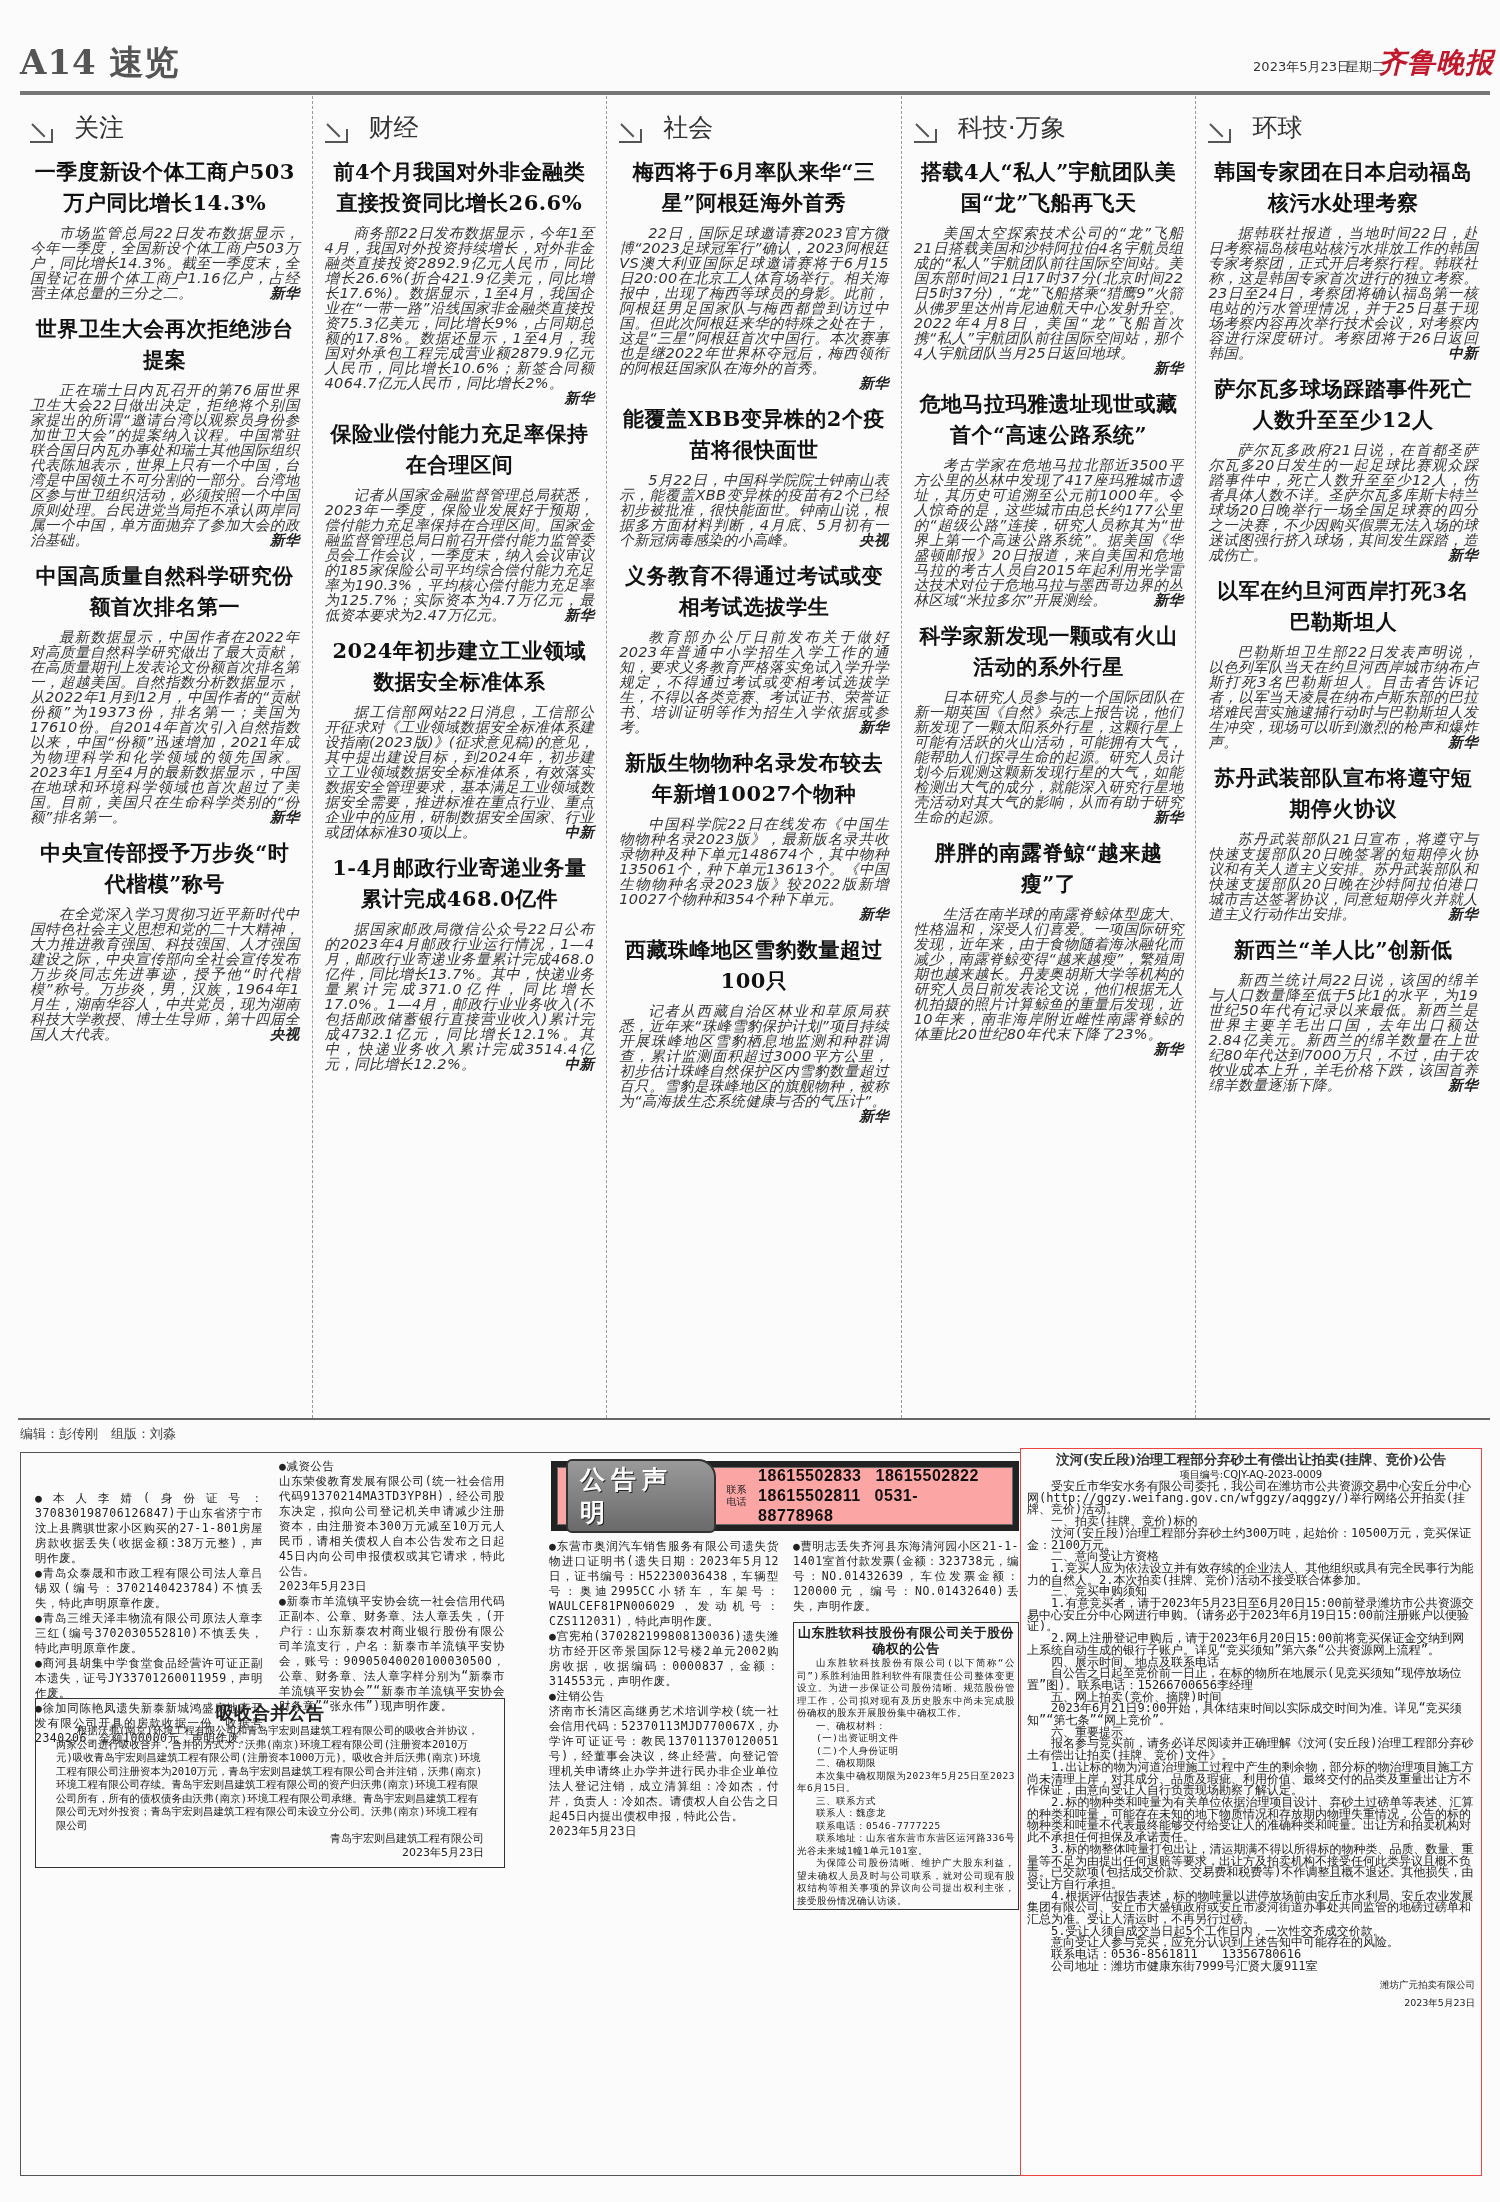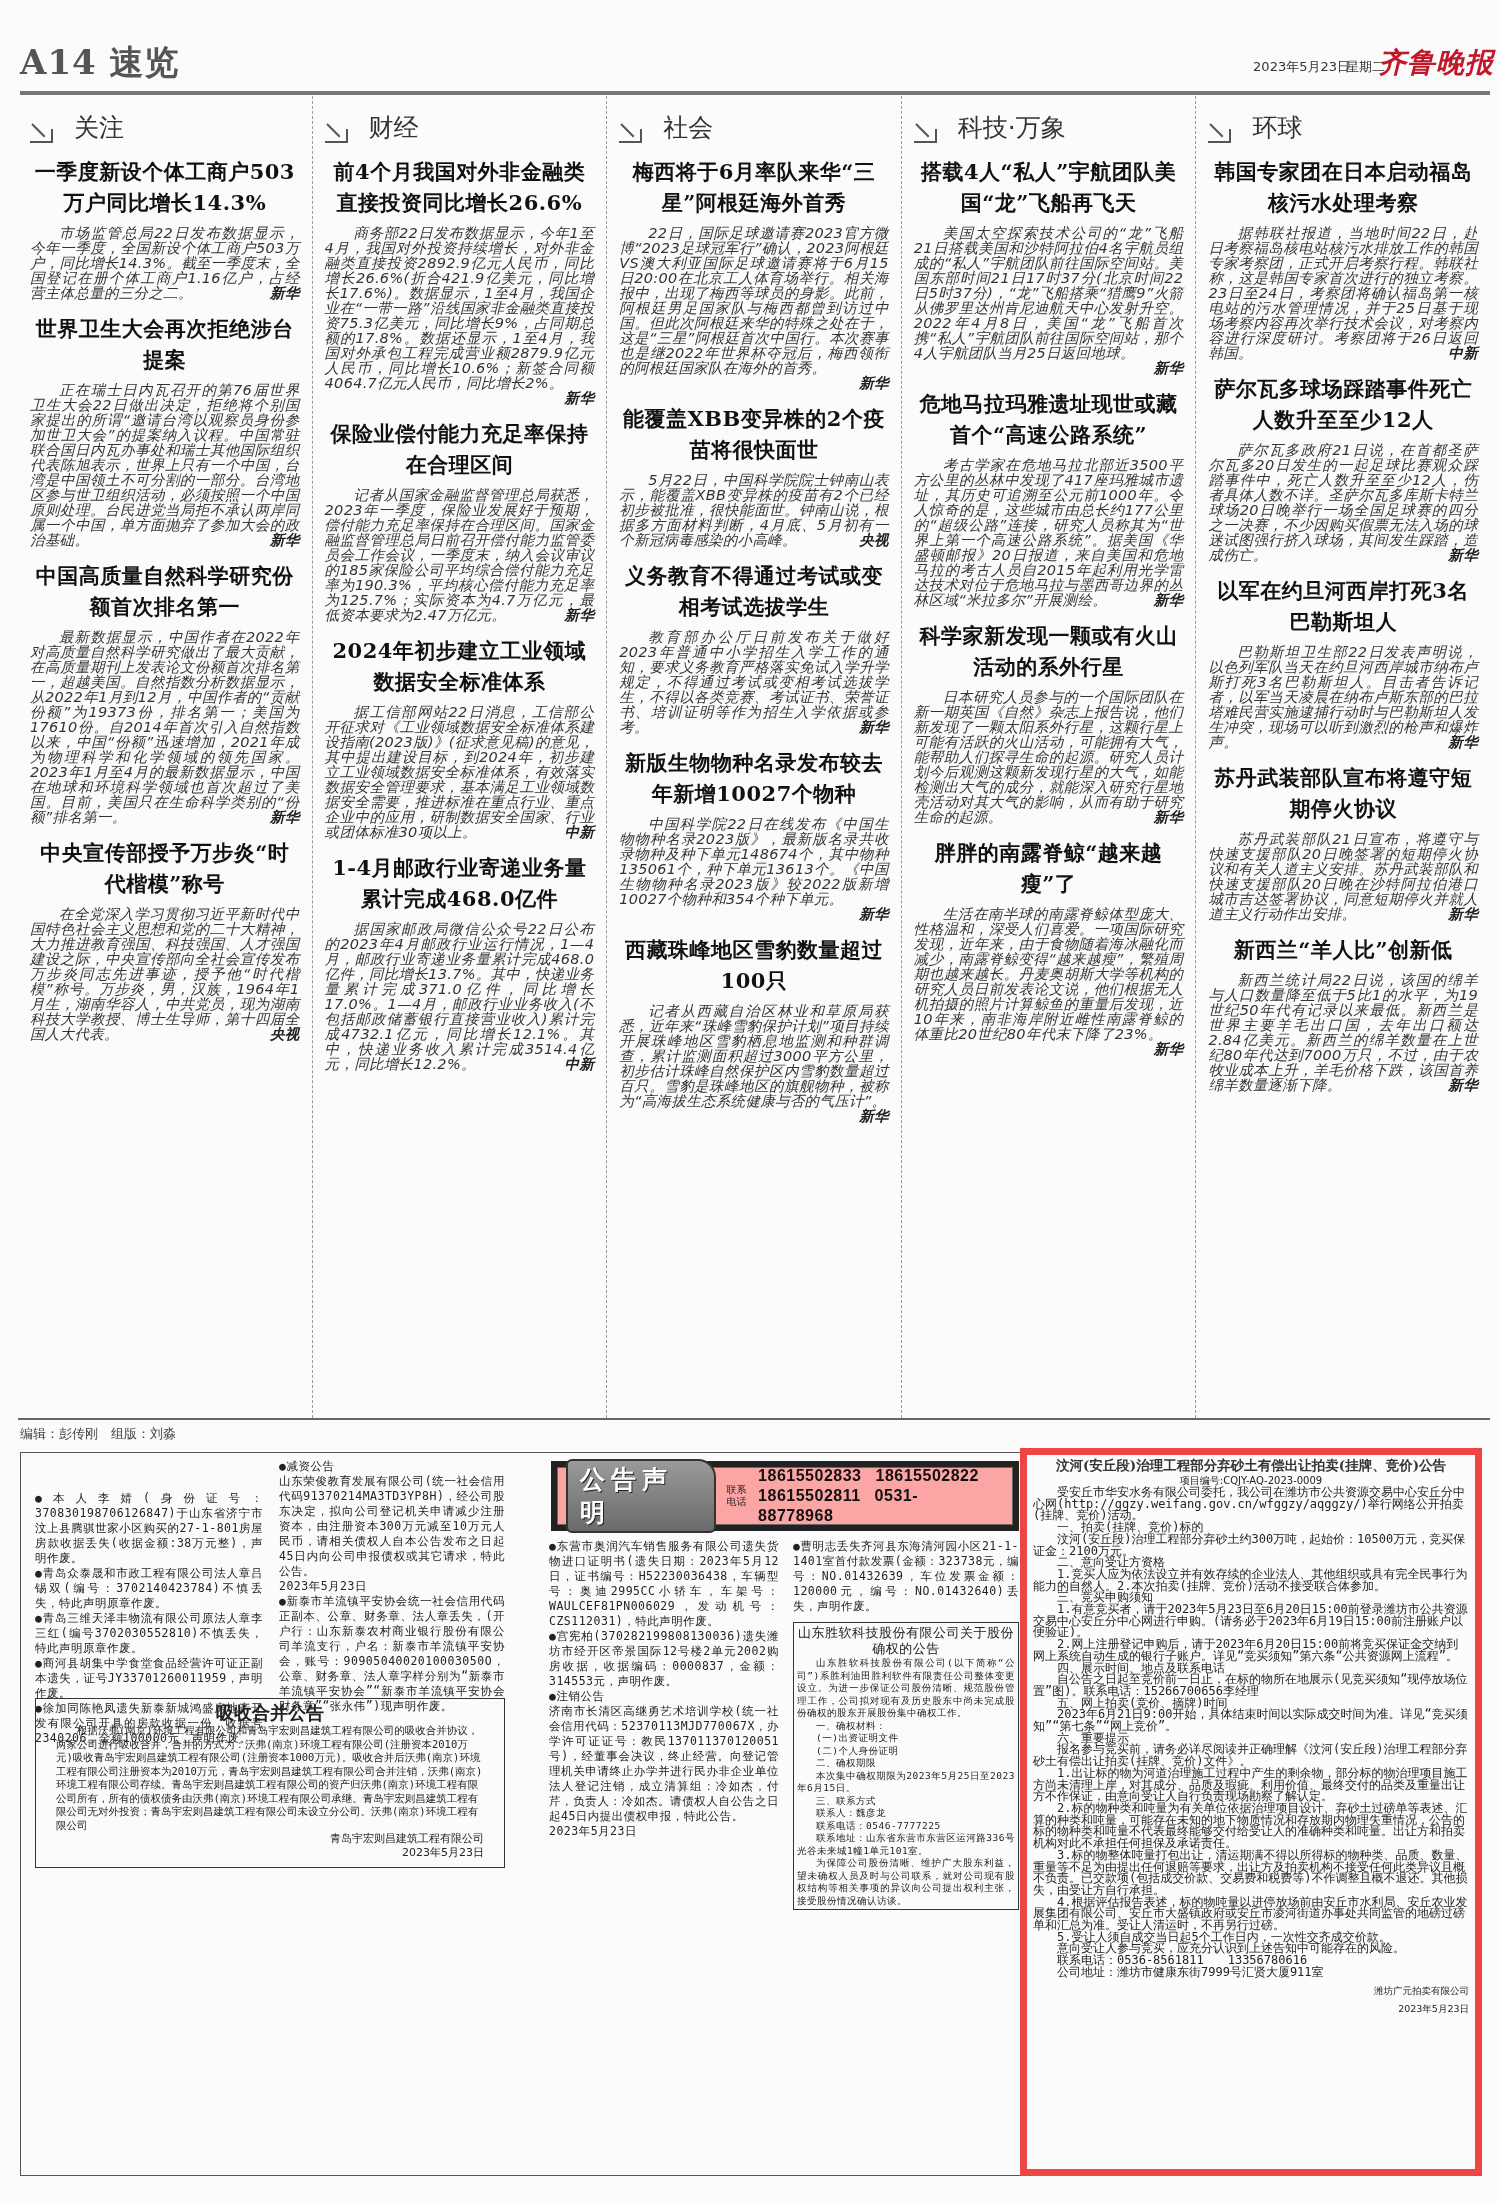--- a/index.html
+++ b/index.html
@@ -50,25 +50,25 @@
   .banner { position: absolute; left: 530px; top: 8px; width: 468px; height: 70px; background: #222; padding: 6px; }
   .banner-inner { width: 100%; height: 100%; background: #fca5a5; border: 1px solid #666; display: flex; align-items: center; padding: 0 8px; gap: 10px; }
   .banner-badge { background: linear-gradient(#9a9a9a,#6a6a6a); border: 2px solid #333; border-radius: 6px 18px 6px 6px; color: #fff; font-family: "DejaVu Serif", serif; font-weight: bold; font-size: 25px; letter-spacing: 6px; padding: 2px 12px; text-shadow: 1px 1px 0 #222; }
   .banner-label { font-size: 10px; line-height: 12px; width: 22px; color: #222; }
   .banner-phones { font-family: "Liberation Sans", sans-serif; font-weight: bold; font-size: 16px; line-height: 20px; color: #111; letter-spacing: 0.5px; }
   .banner-phones span { margin-right: 14px; }
 
   .ad-col3 { position: absolute; left: 528px; top: 86px; width: 230px; }
   .ad-col4 { position: absolute; left: 772px; top: 86px; width: 226px; }
   .share-box { margin-top: 8px; border: 1px solid #333; padding: 2px 3px; }
-  .share-title { text-align: center; font-family: "DejaVu Serif", serif; font-weight: normal; font-size: 13px; line-height: 16px; }
+  .share-title { text-align: center; font-family: "DejaVu Serif", serif; font-weight: bold; font-size: 13px; line-height: 16px; }
   .share-body { font-size: 9.5px; line-height: 12.5px; font-family: "DejaVu Sans Mono", monospace; }
   .share-body p { text-indent: 2em; }
 
-  .auction { position: absolute; left: 1000px; top: -4px; width: 462px; height: 728px; border: 7px solid #ef4444; padding: 2px 6px; background: #fcfcfc; }
+  .auction { position: absolute; left: 1000px; top: -4px; width: 462px; height: 728px; border: 1px solid #ef4444; padding: 2px 6px; background: #fcfcfc; }
   .auction-title { font-family: "DejaVu Serif", serif; font-size: 13.5px; line-height: 17px; text-align: center; font-weight: bold; color: #333; }
   .auction-code { font-size: 10px; text-align: center; line-height: 13px; }
   .auction-body { font-family: "DejaVu Sans Mono", monospace; font-size: 12px; line-height: 11.7px; color: #222; }
   .auction-body p { text-indent: 2em; }
   .auction-sign { text-align: right; font-size: 9.5px; line-height: 12px; margin-top: 6px; }
 </style>
 </head>
 <body>
 
 <div class="page">

